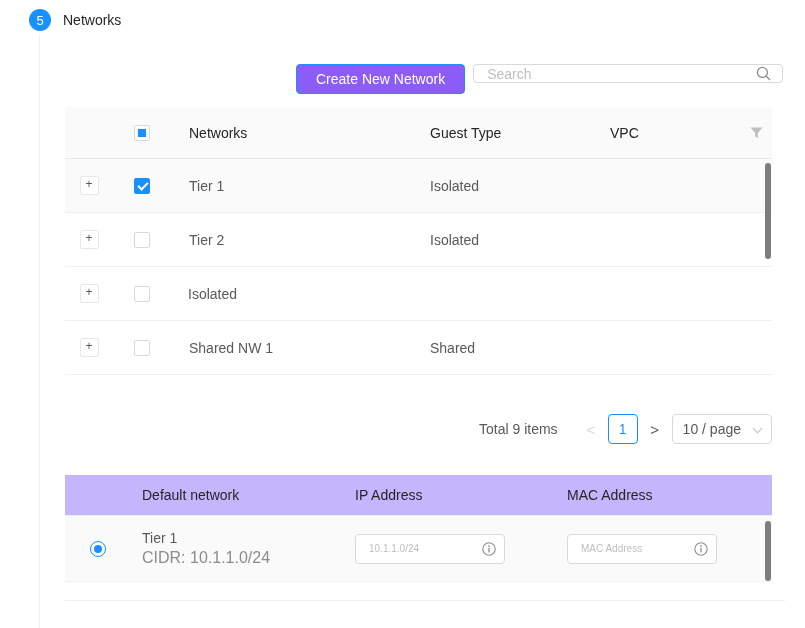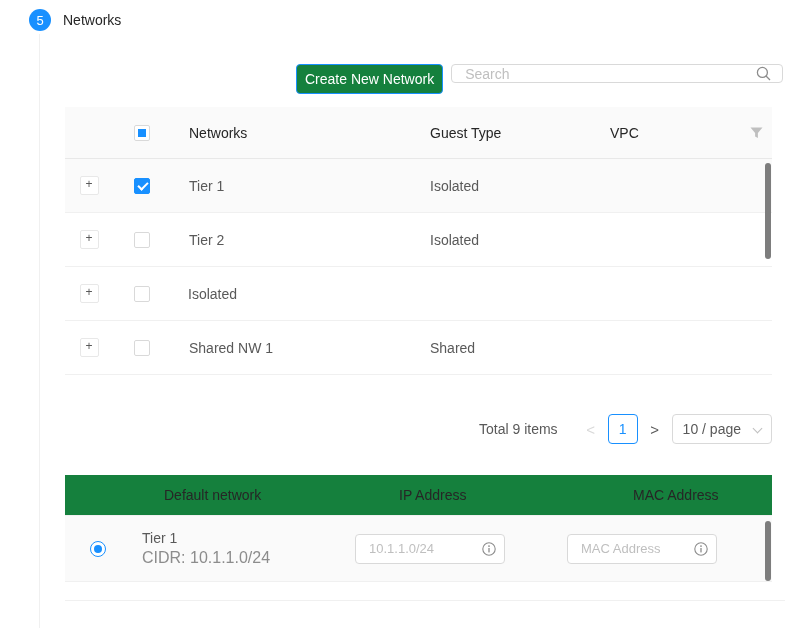--- a/index.html
+++ b/index.html
@@ -10,21 +10,21 @@
     color:#595959;font-size:14px;
   }
   
   .step-line{position:absolute;left:39px;top:34px;bottom:0;width:1px;background:#f0f0f0;}
   .step-row{position:absolute;left:29px;top:9px;display:flex;align-items:center;gap:12px;}
   .step-circle{width:22px;height:22px;border-radius:50%;background:#1890ff;color:#fff;
     display:flex;align-items:center;justify-content:center;font-size:13px;}
   .step-title{color:#262626;font-size:14px;}
   
   .toolbar{position:absolute;left:296px;top:64px;width:487px;display:flex;gap:8px;}
-  .btn-primary{height:30px;padding:0 8px;background:#15803d;color:#fff;border:1px solid #1890ff;
+  .btn-primary{height:30px;padding:0 19px;background:#8b5cf6;color:#fff;border:1px solid #1890ff;
     border-radius:4px;font-size:14px;font-family:inherit;cursor:pointer;white-space:nowrap;}
   .search-box{flex:1;height:19px;border:1px solid #d9d9d9;border-radius:4px;background:#fff;
     display:flex;align-items:center;padding:0 11px;box-sizing:border-box;gap:8px;}
   .search-box input{flex:1;min-width:0;border:0;outline:0;font-size:14px;color:#595959;
     font-family:inherit;background:transparent;}
   .search-box input::placeholder{color:#bfbfbf;}
   .icon-svg{display:flex;align-items:center;}
   
   .table{position:absolute;left:65px;width:707px;background:#fff;}
   .th{color:#262626;}
@@ -70,31 +70,31 @@
     display:flex;align-items:center;justify-content:center;box-sizing:border-box;cursor:pointer;}
   .pg-size{height:30px;border:1px solid #d9d9d9;border-radius:4px;background:#fff;color:#595959;
     display:flex;align-items:center;gap:12px;padding:0 10px;box-sizing:border-box;cursor:pointer;}
   .caret{width:8px;height:8px;position:relative;display:inline-block;}
   .caret::after{content:"";position:absolute;left:1px;top:0;width:6px;height:6px;
     border-right:1px solid #bfbfbf;border-bottom:1px solid #bfbfbf;transform:rotate(45deg);}
   
   .table2{top:475px;}
   .t2-row{display:grid;grid-template-columns:65px 215px 212px 215px;align-items:center;
     box-sizing:border-box;}
-  .t2-head{height:41px;background:#15803d;border-bottom:1px solid #f0f0f0;gap:22px;}
+  .t2-head{height:41px;background:#c4b5fd;border-bottom:1px solid #f0f0f0;}
   .t2-body{height:66px;background:#fafafa;border-bottom:1px solid #f0f0f0;}
   .c2-radio{display:flex;justify-content:center;}
   .c2-name{padding-left:12px;}
   .c2-ip{padding-left:10px;}
   .c2-mac{padding-left:10px;}
   .net-name{color:#595959;}
   .net-cidr{color:#8c8c8c;font-size:16px;margin-top:3px;}
   .input-box{display:flex;align-items:center;width:150px;height:30px;border:1px solid #d9d9d9;
     border-radius:4px;background:#fff;padding:0 8px 0 11px;box-sizing:border-box;gap:6px;}
-  .input-box input{flex:1;min-width:0;border:0;outline:0;font-size:13px;color:#595959;
+  .input-box input{flex:1;min-width:0;border:0;outline:0;font-size:10px;color:#595959;
     font-family:inherit;background:transparent;}
   .input-box input::placeholder{color:#bfbfbf;}
   
   .divider{position:absolute;left:65px;top:600px;width:720px;height:1px;background:#f0f0f0;}
 </style>
 </head>
 <body>
 
 <div class="step-line"></div>
 

